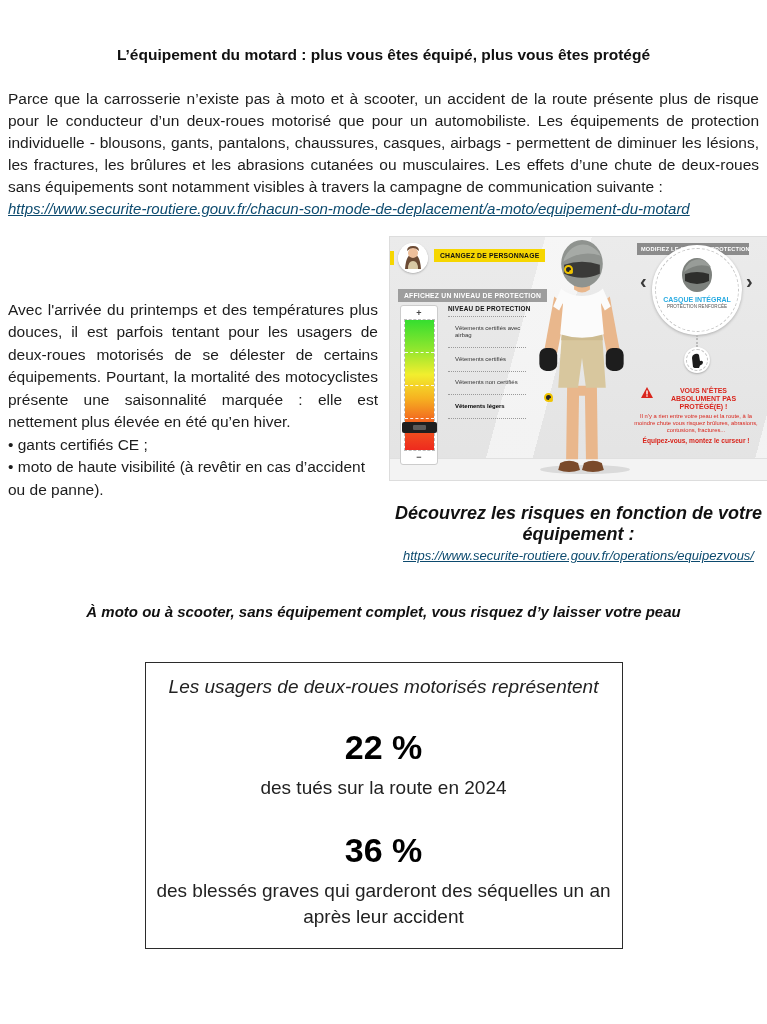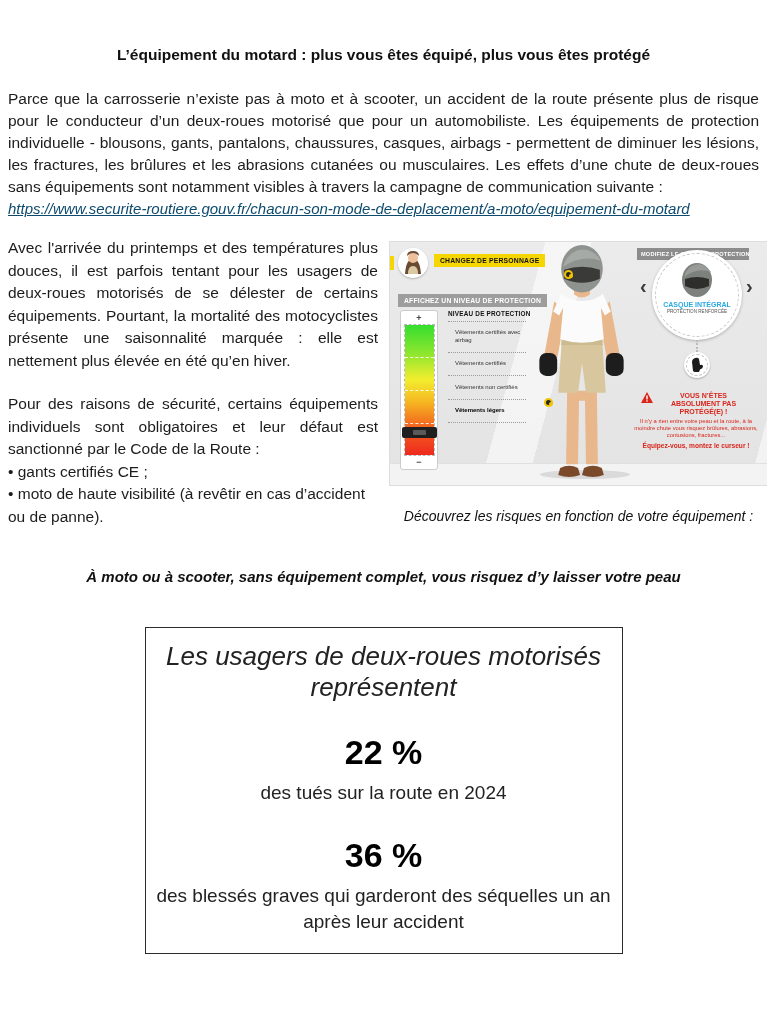--- a/index.html
+++ b/index.html
@@ -185,57 +185,56 @@
 
   
   .ig-warning { position:absolute; left:243px; top:150px; width:126px; text-align:center; color:#d9251c; }
   .ig-warning-head { display:flex; align-items:flex-start; justify-content:center; gap:3px; }
   .ig-warning-title { font-size:7px; font-weight:bold; line-height:8px; width:96px; }
   .ig-warning-body { font-size:5.8px; line-height:7px; margin-top:2px; font-weight:500; }
   .ig-warning-cta { font-size:6.6px; font-weight:bold; margin-top:3px; }
 
   
   .caption { margin-top:23px; text-align:center; }
-  .caption-title { font-size:14px; font-weight:normal; font-style:italic; color:#111; }
+  .caption-title { font-size:18px; font-weight:bold; font-style:italic; color:#111; }
   .caption-link { font-size:13px; margin-top:3px; }
 
   
   .mid-heading {
     margin-top:40px; text-align:center;
     font-size:15px; font-weight:bold; font-style:italic; color:#111;
   }
 
   
   .stats-box {
     width:478px; margin:42px auto 0;
     border:1.4px solid #2b2b2b;
     text-align:center;
     padding:13px 8px 18px;
   }
-  .stats-heading { font-size:26px; font-style:italic; color:#222; }
+  .stats-heading { font-size:19px; font-style:italic; color:#222; }
   .stat-value { font-size:34px; font-weight:bold; color:#000; }
   .stat-value.v1 { margin-top:30px; }
   .stat-value.v2 { margin-top:30px; }
   .stat-label { font-size:19px; color:#222; margin-top:8px; line-height:26px; }
 </style>
 </head>
 <body>
 
 <div class="doc-title">L’équipement du motard : plus vous êtes équipé, plus vous êtes protégé</div>
 
 <p class="intro-para">Parce que la carrosserie n’existe pas à moto et à scooter, un accident de la route présente plus de risque pour le conducteur d’un deux-roues motorisé que pour un automobiliste. Les équipements de protection individuelle - blousons, gants, pantalons, chaussures, casques, airbags - permettent de diminuer les lésions, les fractures, les brûlures et les abrasions cutanées ou musculaires. Les effets d’une chute de deux-roues sans équipements sont notamment visibles à travers la campagne de communication suivante :</p>
 <div class="intro-link-line">
   <a href="#">https://www.securite-routiere.gouv.fr/chacun-son-mode-de-deplacement/a-moto/equipement-du-motard</a>
 </div>
 
 <div class="columns">
 
   <div class="left-col">
     <p>Avec l'arrivée du printemps et des températures plus douces, il est parfois tentant pour les usagers de deux-roues motorisés de se délester de certains équipements. Pourtant, la mortalité des motocyclistes présente une saisonnalité marquée : elle est nettement plus élevée en été qu’en hiver.</p>
-    <p>Pour des raisons de sécurité, certains équipements individuels sont obligatoires et leur défaut est sanctionné par le Code de la Route :</p>
     <ul class="bullet-list">
       <li>gants certifiés CE ;</li>
       <li>moto de haute visibilité (à revêtir en cas d’accident ou de panne).</li>
     </ul>
   </div>
 
   <div class="right-col">
     <div class="infographic">
       <div class="ig-floor"></div>
       <div class="ig-shadow"></div>
@@ -344,20 +343,23 @@
           </svg>
           <div class="ig-warning-title">VOUS N’ÊTES ABSOLUMENT PAS PROTÉGÉ(E) !</div>
         </div>
         <div class="ig-warning-body">Il n’y a rien entre votre peau et la route, à la moindre chute vous risquez brûlures, abrasions, contusions, fractures...</div>
         <div class="ig-warning-cta">Équipez-vous, montez le curseur !</div>
       </div>
     </div>
 
     <div class="caption">
       <div class="caption-title">Découvrez les risques en fonction de votre équipement :</div>
+      <div class="caption-link">
+        <a href="#">https://www.securite-routiere.gouv.fr/operations/equipezvous/</a>
+      </div>
     </div>
   </div>
 </div>
 
 <div class="mid-heading">À moto ou à scooter, sans équipement complet, vous risquez d’y laisser votre peau</div>
 
 <div class="stats-box">
   <div class="stats-heading">Les usagers de deux-roues motorisés représentent</div>
   <div class="stat-value v1">22 %</div>
   <div class="stat-label">des tués sur la route en 2024</div>

